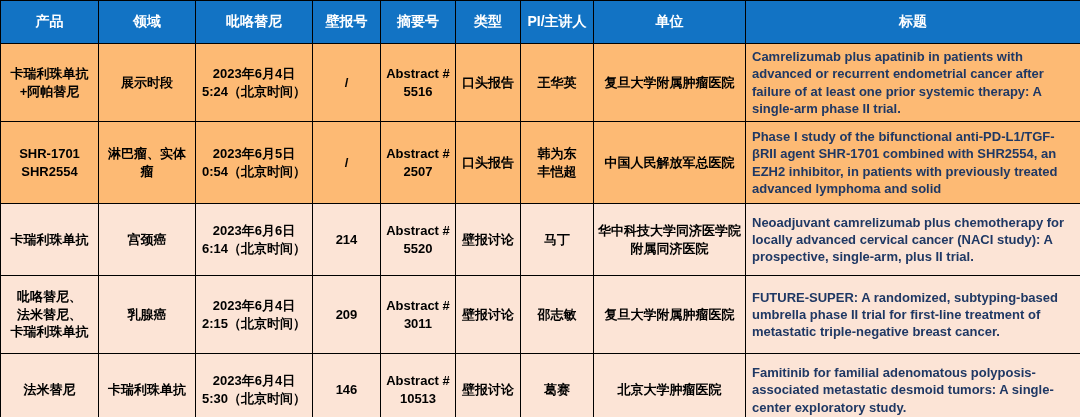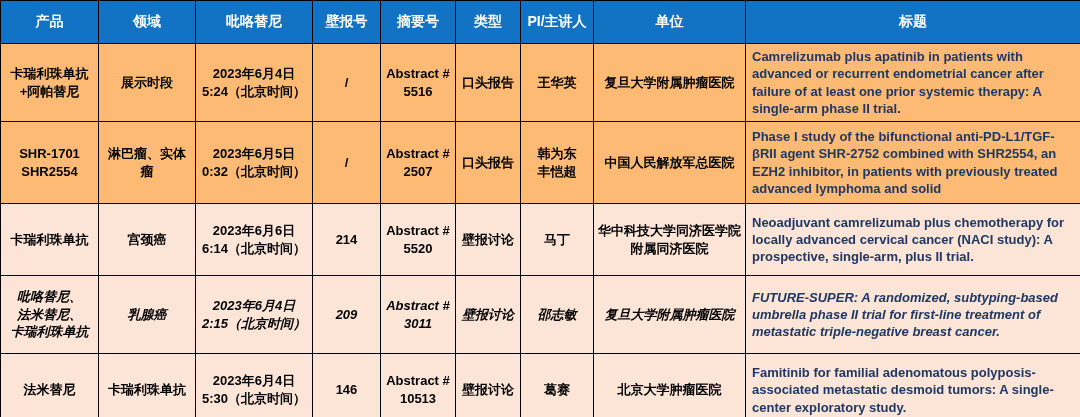--- a/index.html
+++ b/index.html
@@ -44,21 +44,21 @@
     vertical-align: middle;
     white-space: pre-line;
     line-height: 1.35;
     padding: 2px 3px;
   }
   tr.row-dark td  { background: #fdba74; margin-top: 10px; }
   tr.row-light td { background: #fce4d6; }
   tr.h1 { height: 78px; }
   tr.h2 { height: 82px; }
   tr.h3 { height: 72px; }
-  tr.h4 { height: 78px; font-style: italic; }
+  tr.h4 { height: 78px; }
   tr.h5 { height: 73px; }
   td.title-cell {
     text-align: left;
     color: #1f3864;
     white-space: normal;
     line-height: 1.32;
     padding: 2px 4px 2px 6px;
     font-size: 13px;
   }
 </style>
@@ -104,29 +104,29 @@
         <td>口头报告</td>
         <td>王华英</td>
         <td>复旦大学附属肿瘤医院</td>
         <td class="title-cell">Camrelizumab plus apatinib in patients with advanced or recurrent endometrial cancer after failure of at least one prior systemic therapy: A single-arm phase II trial.</td>
       </tr>
       <tr class="row-dark h2">
         <td>SHR-1701
 SHR2554</td>
         <td>淋巴瘤、实体瘤</td>
         <td>2023年6月5日
-0:32（北京时间）</td>
+0:54（北京时间）</td>
         <td>/</td>
         <td>Abstract #
 2507</td>
         <td>口头报告</td>
         <td>韩为东
 丰恺超</td>
         <td>中国人民解放军总医院</td>
-        <td class="title-cell">Phase I study of the bifunctional anti-PD-L1/TGF-βRII agent SHR-2752 combined with SHR2554, an EZH2 inhibitor, in patients with previously treated advanced lymphoma and solid</td>
+        <td class="title-cell">Phase I study of the bifunctional anti-PD-L1/TGF-βRII agent SHR-1701 combined with SHR2554, an EZH2 inhibitor, in patients with previously treated advanced lymphoma and solid</td>
       </tr>
       <tr class="row-light h3">
         <td>卡瑞利珠单抗</td>
         <td>宫颈癌</td>
         <td>2023年6月6日
 6:14（北京时间）</td>
         <td>214</td>
         <td>Abstract #
 5520</td>
         <td>壁报讨论</td>

